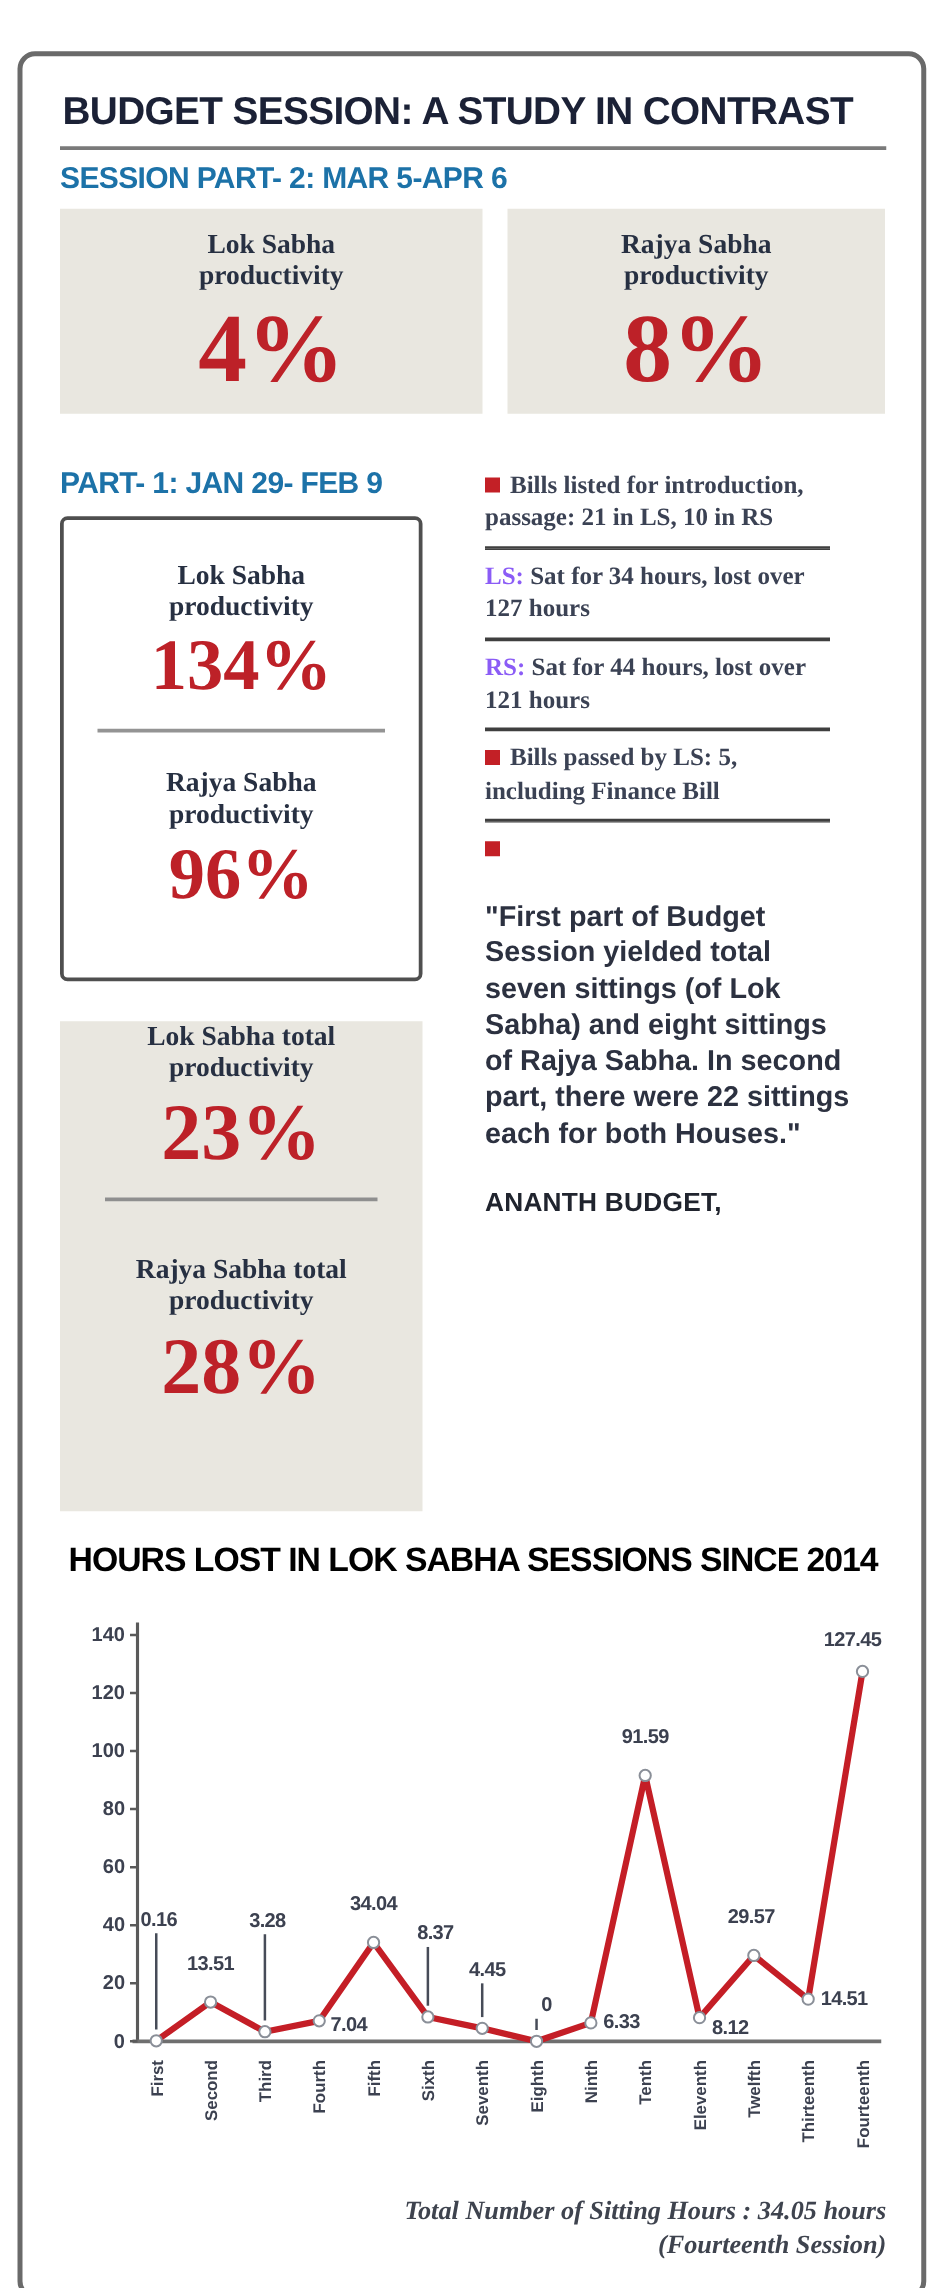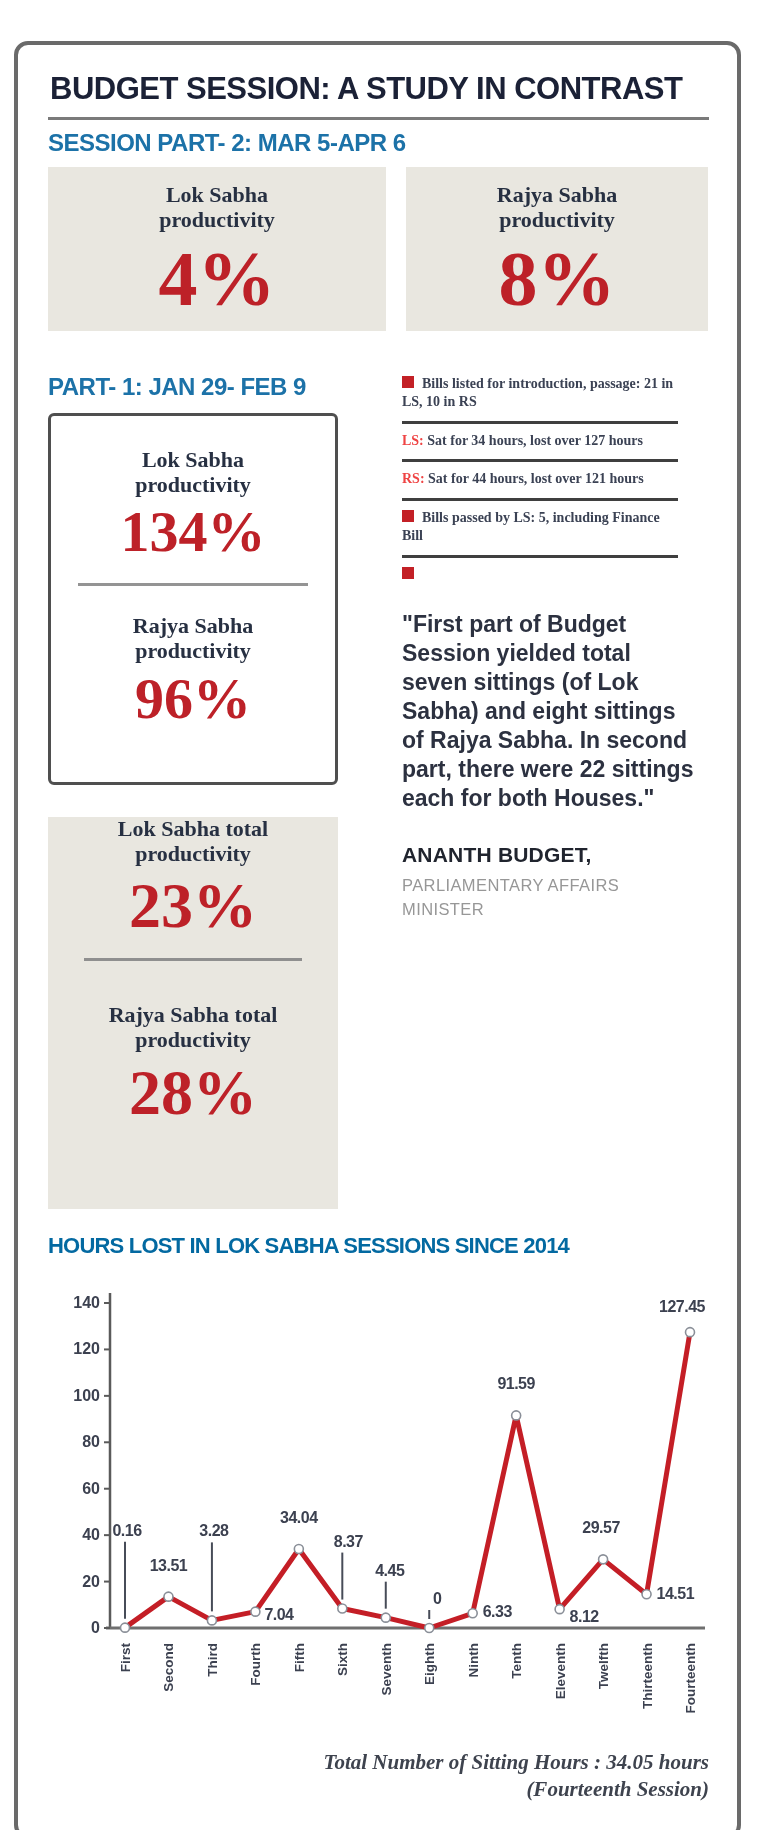--- a/index.html
+++ b/index.html
@@ -16,42 +16,42 @@
   .beige-box { background:#e9e7e0; text-align:center; }
   .pbox { height:164px; padding-top:16px; }
   .pbox.left { width:338px; }
   .pbox.right { width:302px; }
   .box-label { font-family:"Liberation Serif", serif; font-weight:bold; font-size:22px;
                color:#273042; line-height:1.12; max-width:180px; margin:0 auto; }
   .big-num { font-family:"Liberation Serif", serif; font-weight:bold; color:#bd2128; line-height:1; }
   .num-78 { font-size:78px; margin-top:8px; }
   .num-58 { font-size:58px; margin-top:6px; }
   .num-52 { font-size:64px; margin-top:8px; }
-  .columns { display:flex; gap:64px; }
+  .columns { display:flex; gap:50px; }
   .col-left { width:290px; flex:none; }
   .col-right { flex:1; padding-top:2px; }
   .part1-box { margin-top:12px; border:3px solid #4f4f4f; border-radius:6px; background:#fff;
                height:372px; text-align:center; padding-top:32px; }
   .divider { height:3px; background:#949494; width:230px; margin:22px auto 28px; }
   .total-box { margin-top:32px; height:392px; }
   .total-box .divider { background:#8f8f8f; width:218px; margin:20px auto 42px; }
   .total-box .box-label { max-width:195px; }
   .facts { width:276px; }
-  .fact { font-family:"Liberation Serif", serif; font-weight:bold; font-size:14px;
+  .fact { font-family:"Liberation Serif", serif; font-weight:bold; font-size:20px;
           color:#3b4254; line-height:1.32; }
   .sq { display:inline-block; width:12px; height:12px; background:#c32026; margin-right:8px; }
-  .red-prefix { color:#ef4444; }
+  .red-prefix { color:#8b5cf6; }
   .sep { height:3px; border-top:2px solid #3f3f3f; border-bottom:1px solid #3f3f3f; margin:9px 0 8px; }
   .quote { margin-top:26px; width:292px; font-size:23px; font-weight:bold; color:#2c3140; line-height:1.26; }
   .author { margin-top:30px; }
   .author-name { font-size:21px; font-weight:bold; color:#20242e; letter-spacing:0.2px; }
   .author-title { margin-top:7px; font-size:16.5px; color:#979797; letter-spacing:0.4px;
                   line-height:1.45; width:240px; }
   .chart-section { margin-top:24px; }
-  .chart-title { font-size:22px; font-weight:bold; color:#0369a1; letter-spacing:-0.8px; margin-bottom:24px; }
+  .chart-title { font-size:27px; font-weight:bold; color:#000000; letter-spacing:-0.8px; margin-bottom:24px;text-align:center; }
   .chart-wrap { margin-left:2px; }
   .footnote { margin-top:14px; margin-left:6px; font-family:"Liberation Serif", serif; font-style:italic;
               font-weight:bold; font-size:21px; color:#3e434e; line-height:1.3;text-align:right; }
   .bottom-strip { position:absolute; left:0; right:0; bottom:0; height:18px; background:#0c0c0c; }
   svg text { font-family:"Liberation Sans", sans-serif; }
 </style>
 </head>
 <body>
 
 <div class="page">
@@ -100,21 +100,20 @@
           <div class="sep"></div>
           <div class="fact"><span class="red-prefix">RS:</span><span> Sat for 44 hours, lost over 121 hours</span></div>
           <div class="sep"></div>
           <div class="fact"><span class="sq"></span><span>Bills passed by LS: 5, including Finance Bill</span></div>
           <div class="sep"></div>
           <div class="fact"><span class="sq"></span></div>
         </div>
         <div class="quote">"First part of Budget Session yielded total seven sittings (of Lok Sabha) and eight sittings of Rajya Sabha. In second part, there were 22 sittings each for both Houses."</div>
         <div class="author">
           <div class="author-name">ANANTH BUDGET,</div>
-          <div class="author-title">PARLIAMENTARY AFFAIRS MINISTER</div>
         </div>
       </div>
     </div>
 
     <div class="chart-section">
       <div class="chart-title">HOURS LOST IN LOK SABHA SESSIONS SINCE 2014</div>
       <div class="chart-wrap">
         <svg id="chart-svg" width="658" height="448" viewBox="0 0 658 448">
             <g>
               <line x1="60" y1="10" x2="60" y2="345" stroke="#5a5a5a" stroke-width="2.5"></line>

